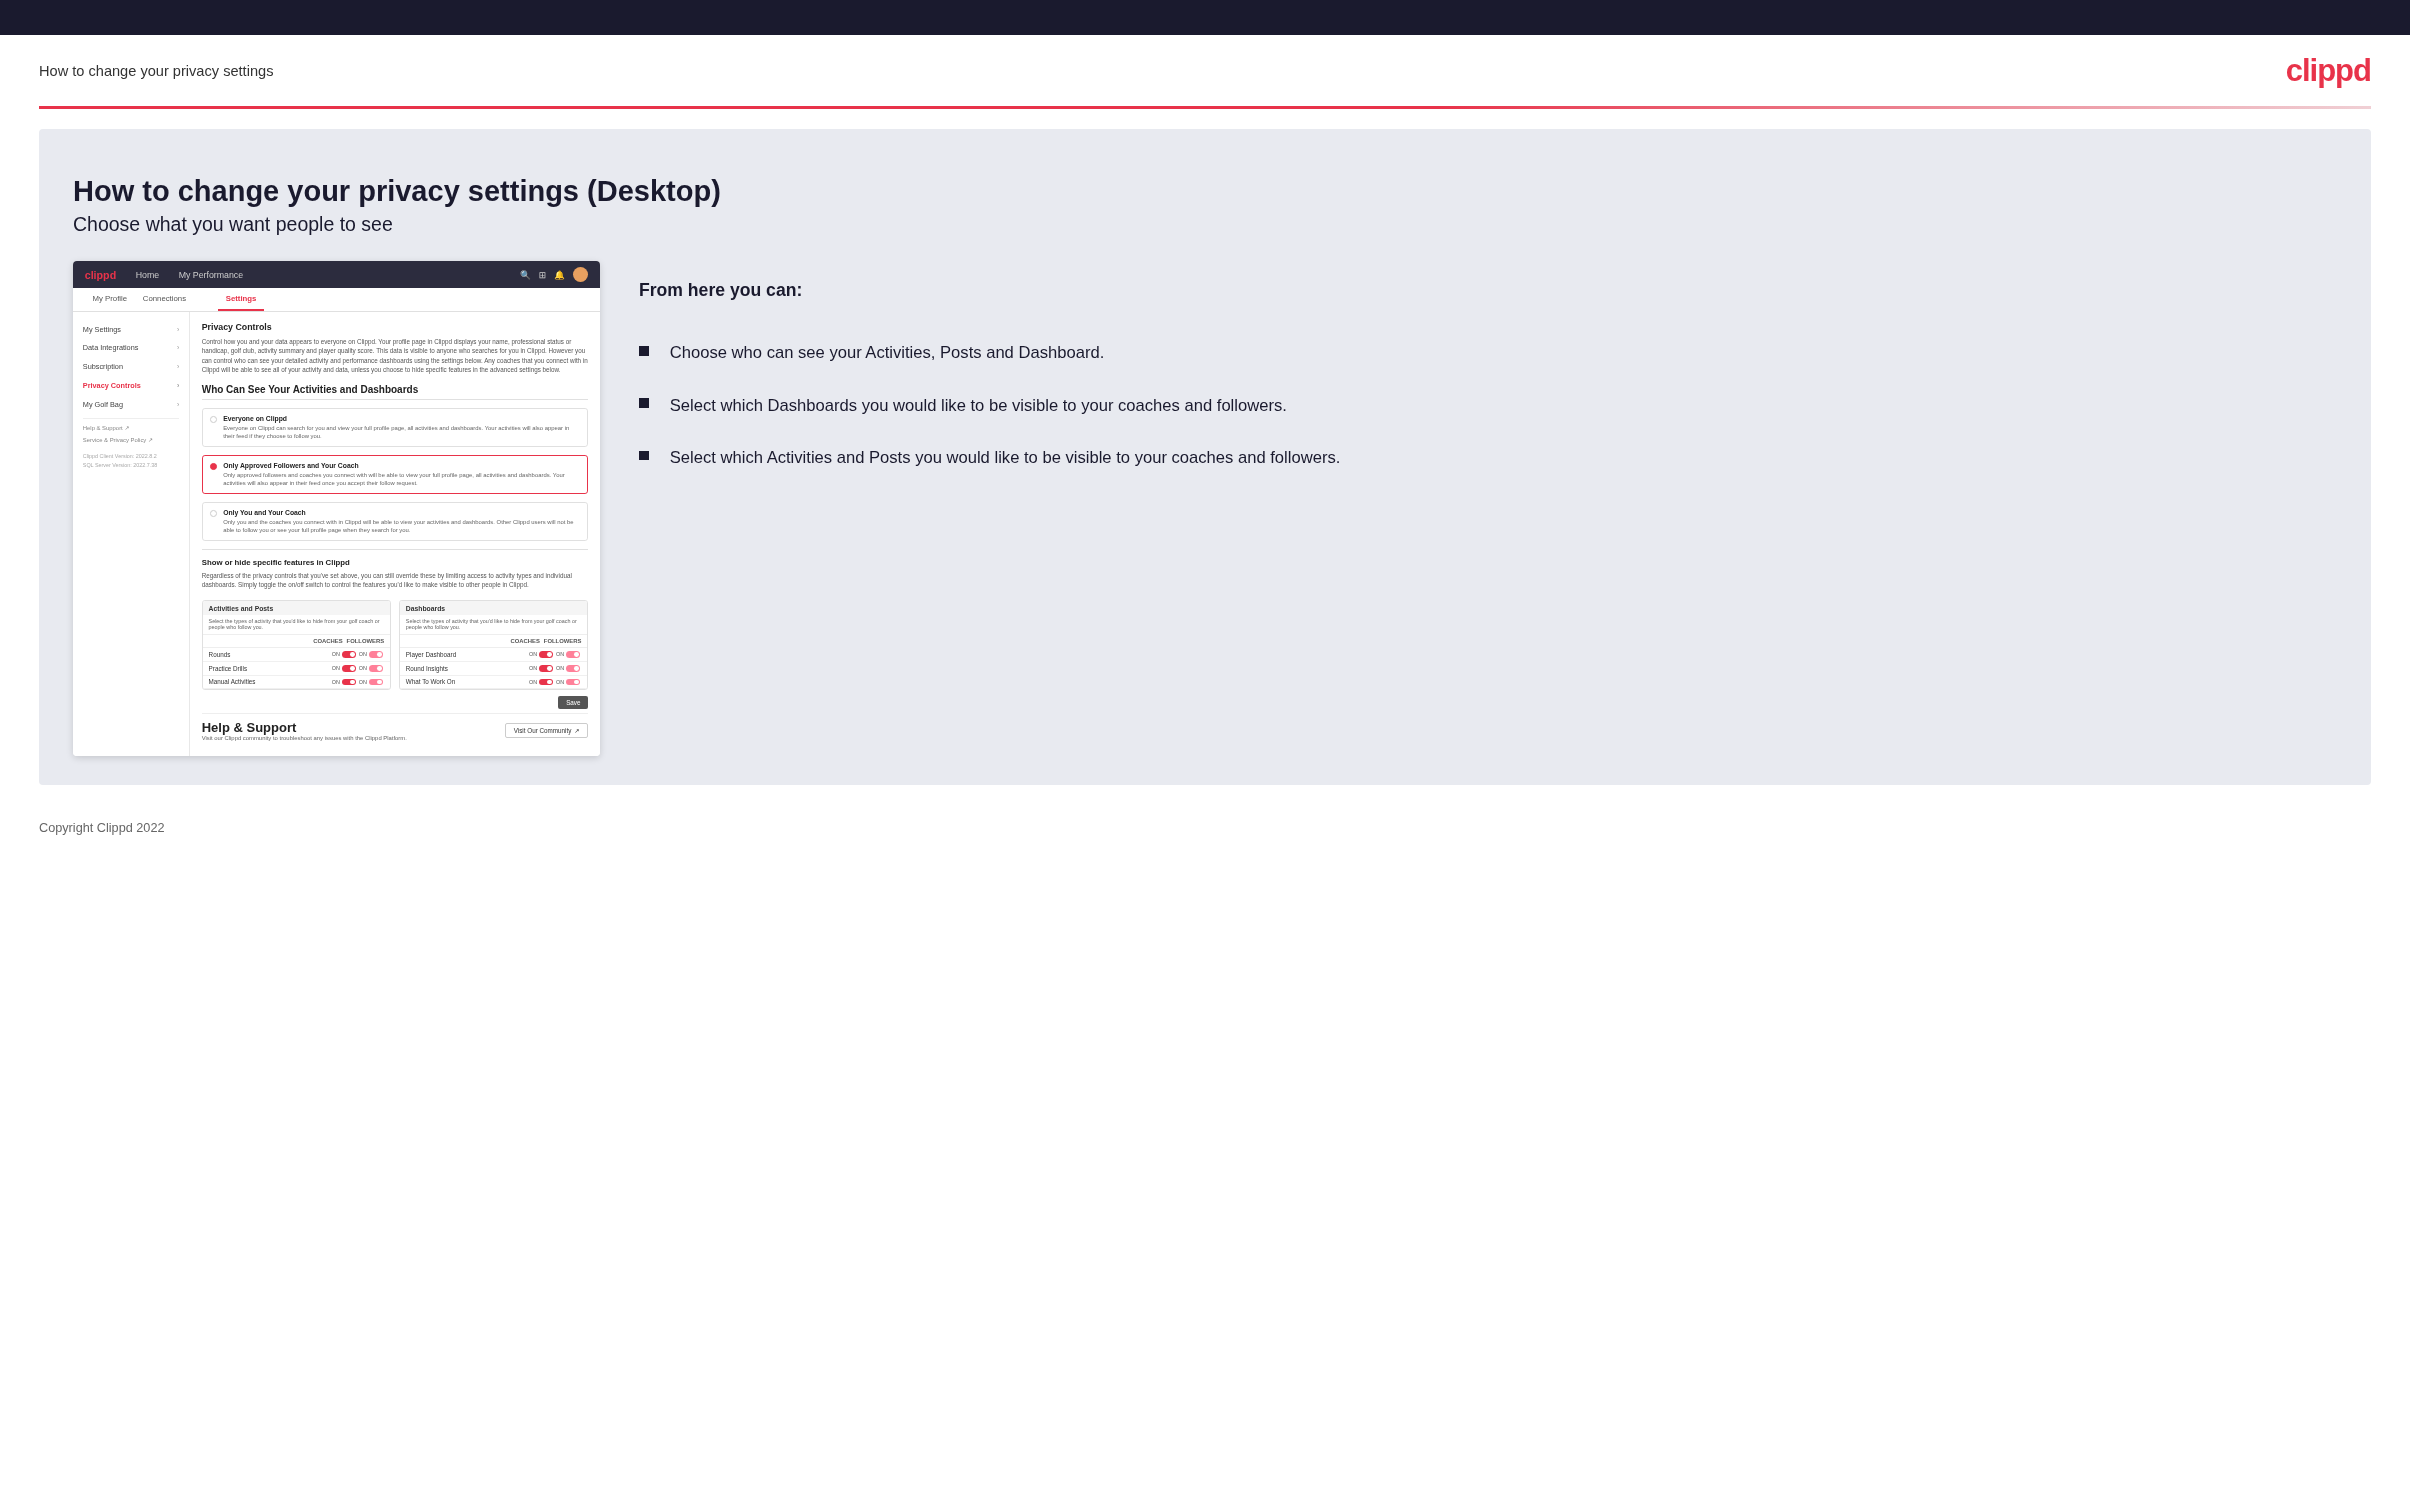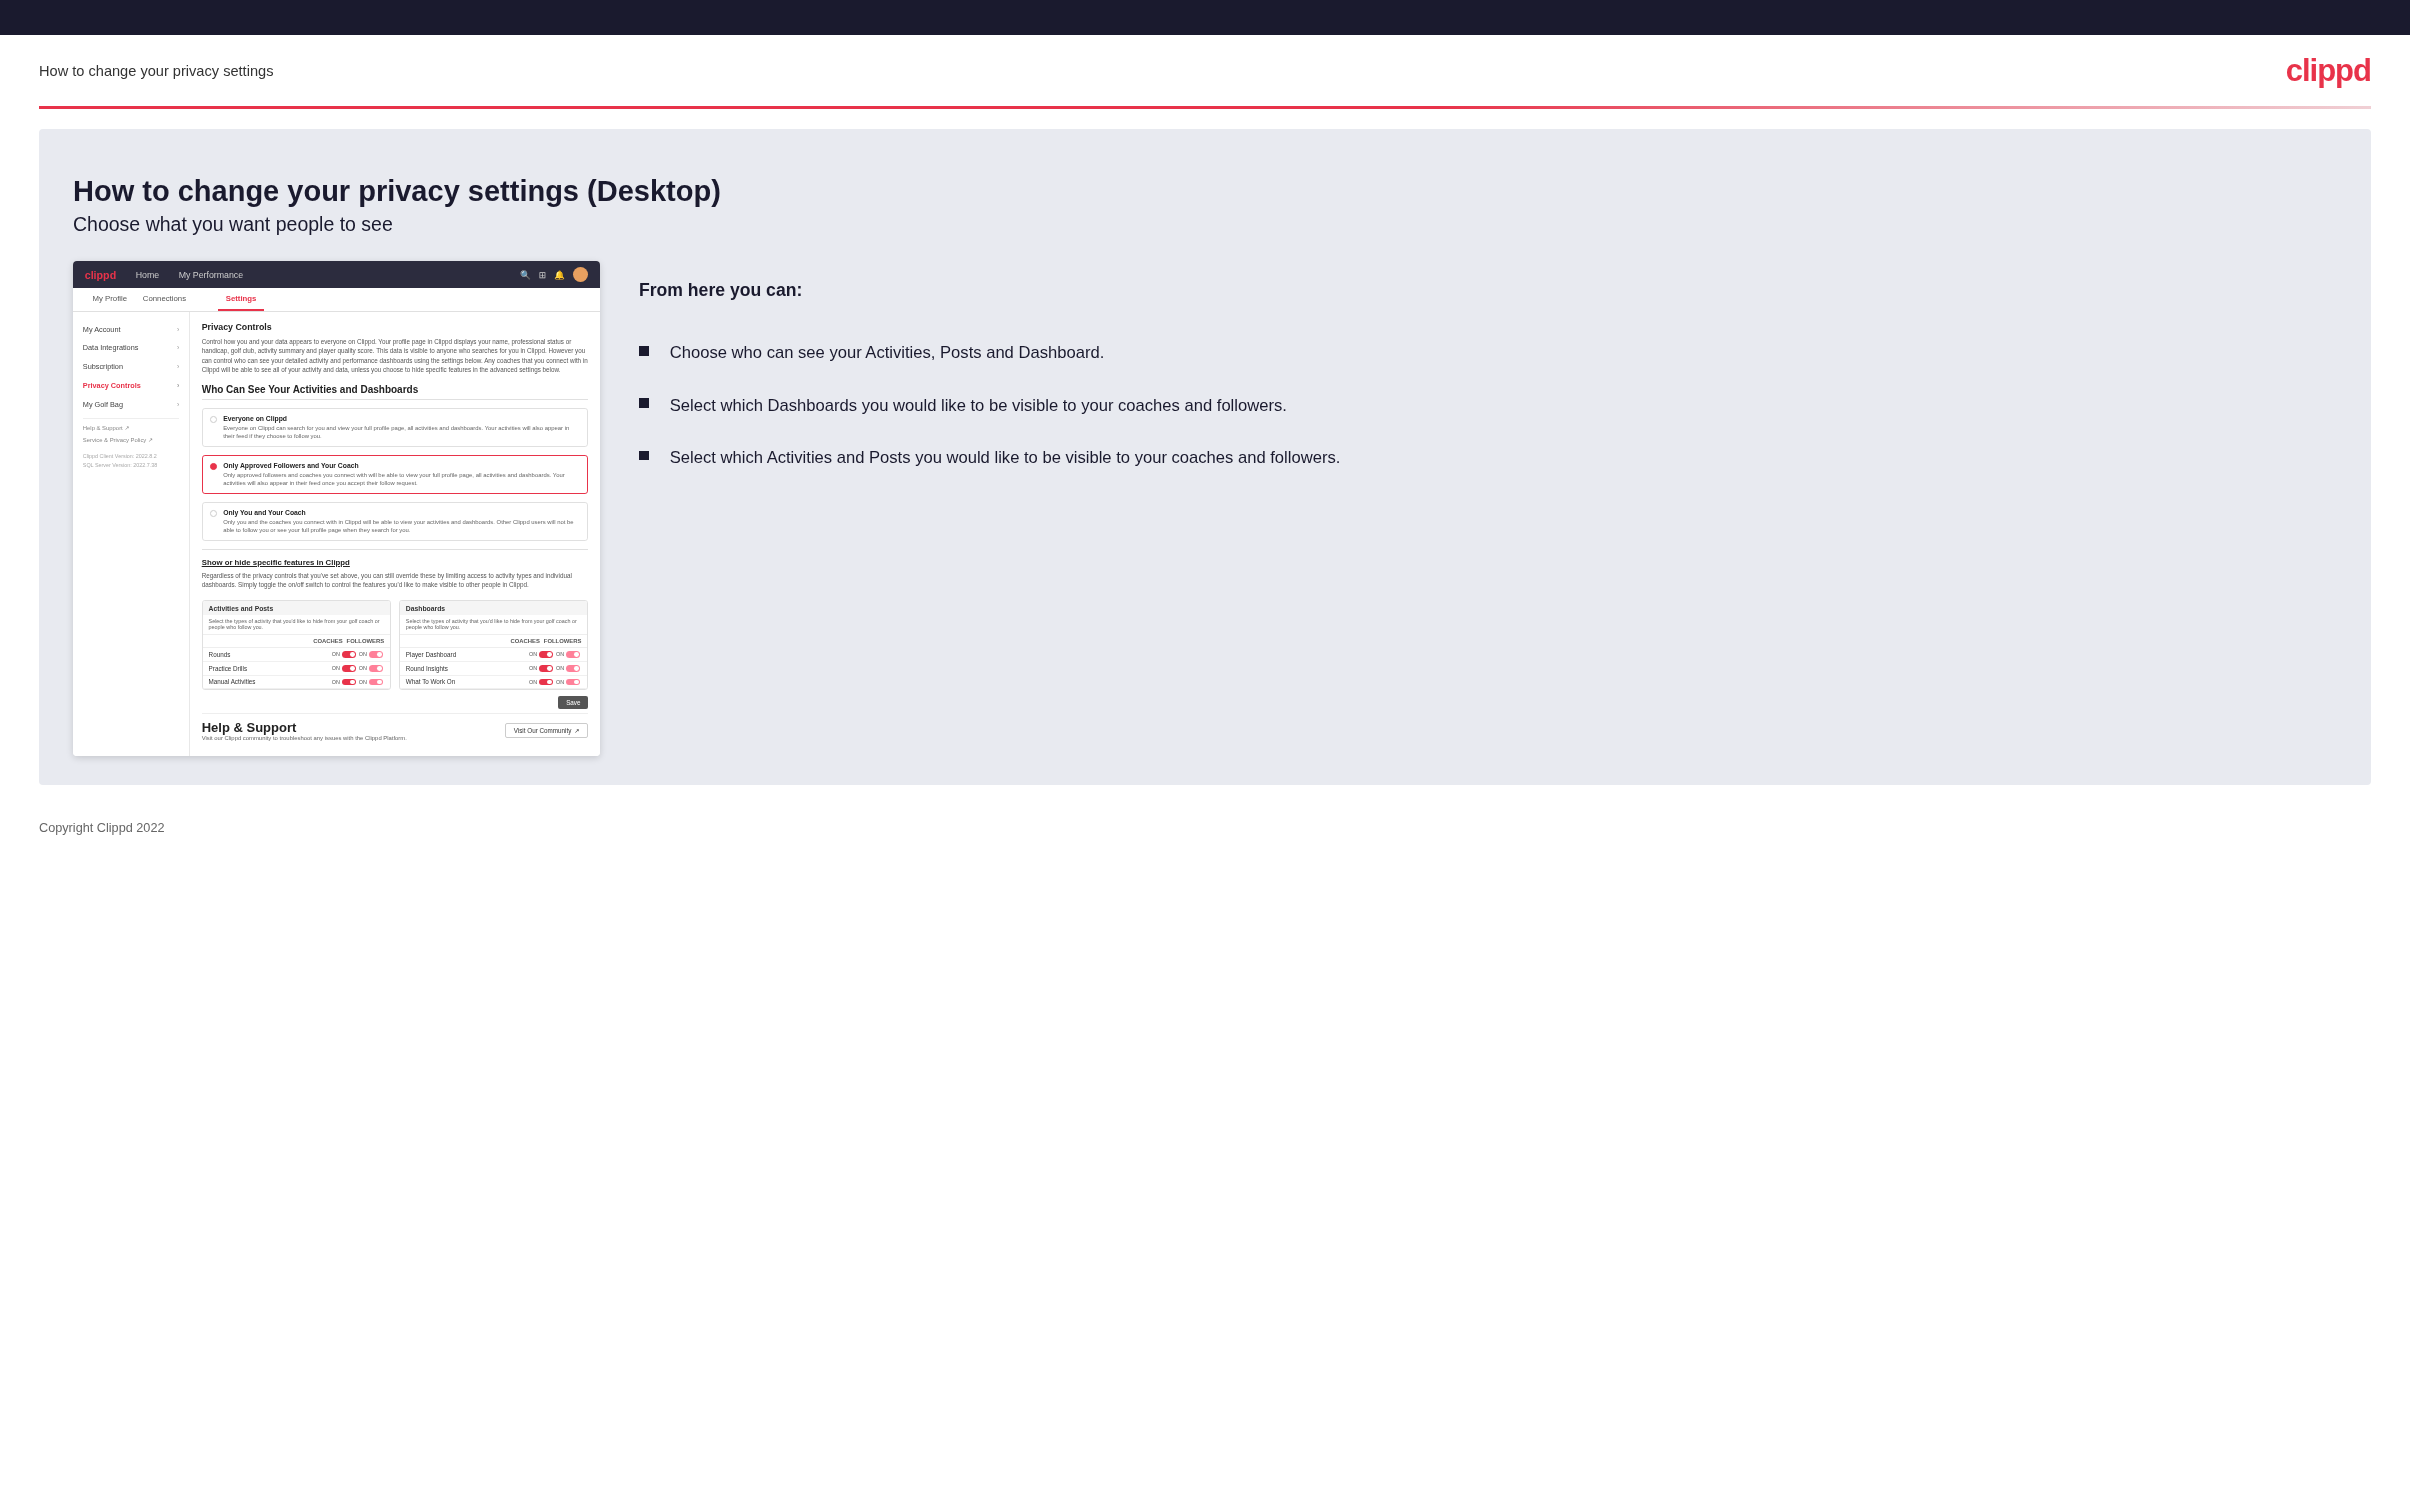--- a/index.html
+++ b/index.html
@@ -247,21 +247,20 @@
 
     
     .mockup-show-hide-title {
       font-size: 7.8px;
       font-weight: 700;
       color: #222;
       margin-bottom: 3.9px;
       margin-top: 7.8px;
       padding-top: 7.8px;
       border-top: 1px solid #e0e0e0;
-      text-decoration: underline;
     }
     .mockup-toggle-tables {
       display: flex;
       gap: 7.8px;
     }
     .mockup-toggle-table {
       flex: 1;
       border: 1px solid #e0e0e0;
       border-radius: 2.9px;
       overflow: hidden;
@@ -456,21 +455,21 @@
       <div class="mockup-subnav">
         <span class="mockup-subnav-item">My Profile</span>
         <span class="mockup-subnav-item">Connections</span>
         <span class="mockup-subnav-item active">Settings</span>
       </div>
 
       <div class="mockup-body">
 
         <div class="mockup-sidebar">
           <div class="mockup-sidebar-item">
-            <span>My Account</span>
+            <span>My Settings</span>
             <span class="chevron">›</span>
           </div>
           <div class="mockup-sidebar-item">
             <span>Data Integrations</span>
             <span class="chevron">›</span>
           </div>
           <div class="mockup-sidebar-item">
             <span>Subscription</span>
             <span class="chevron">›</span>
           </div>

